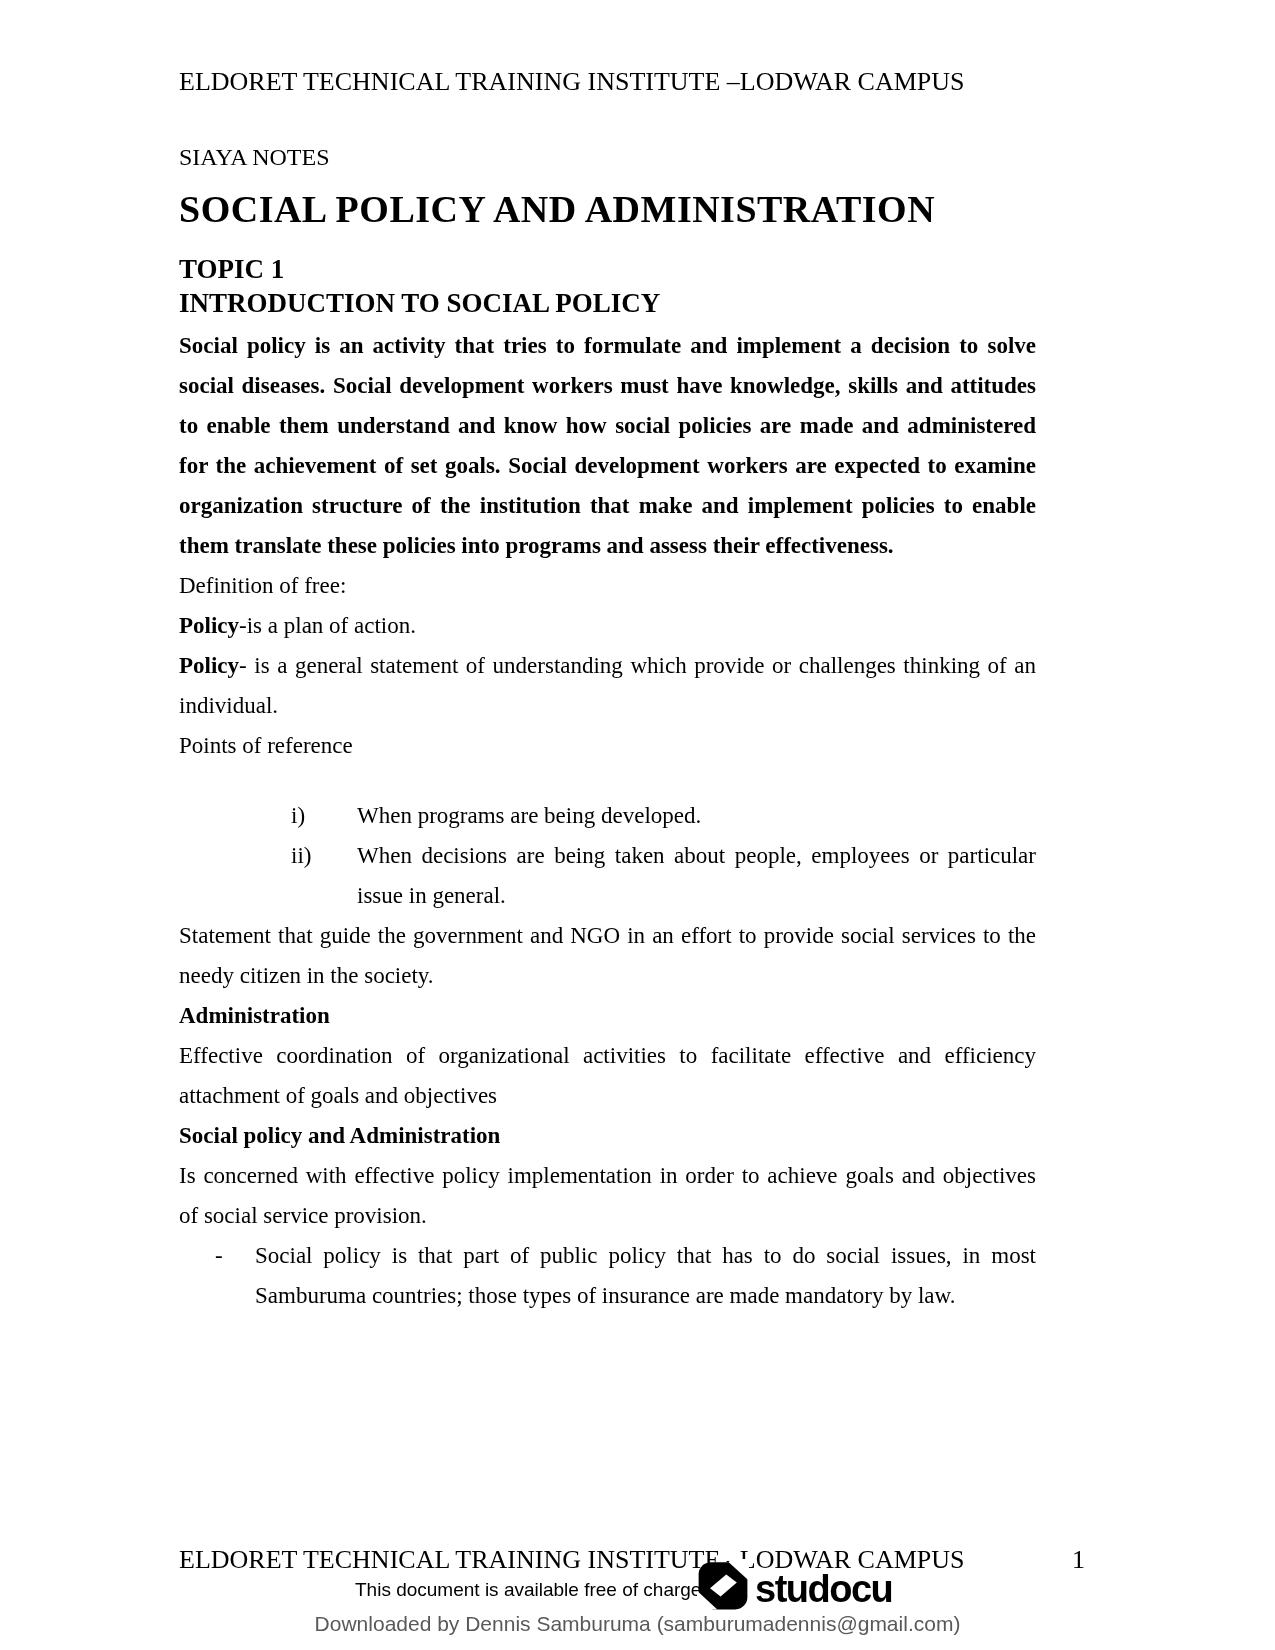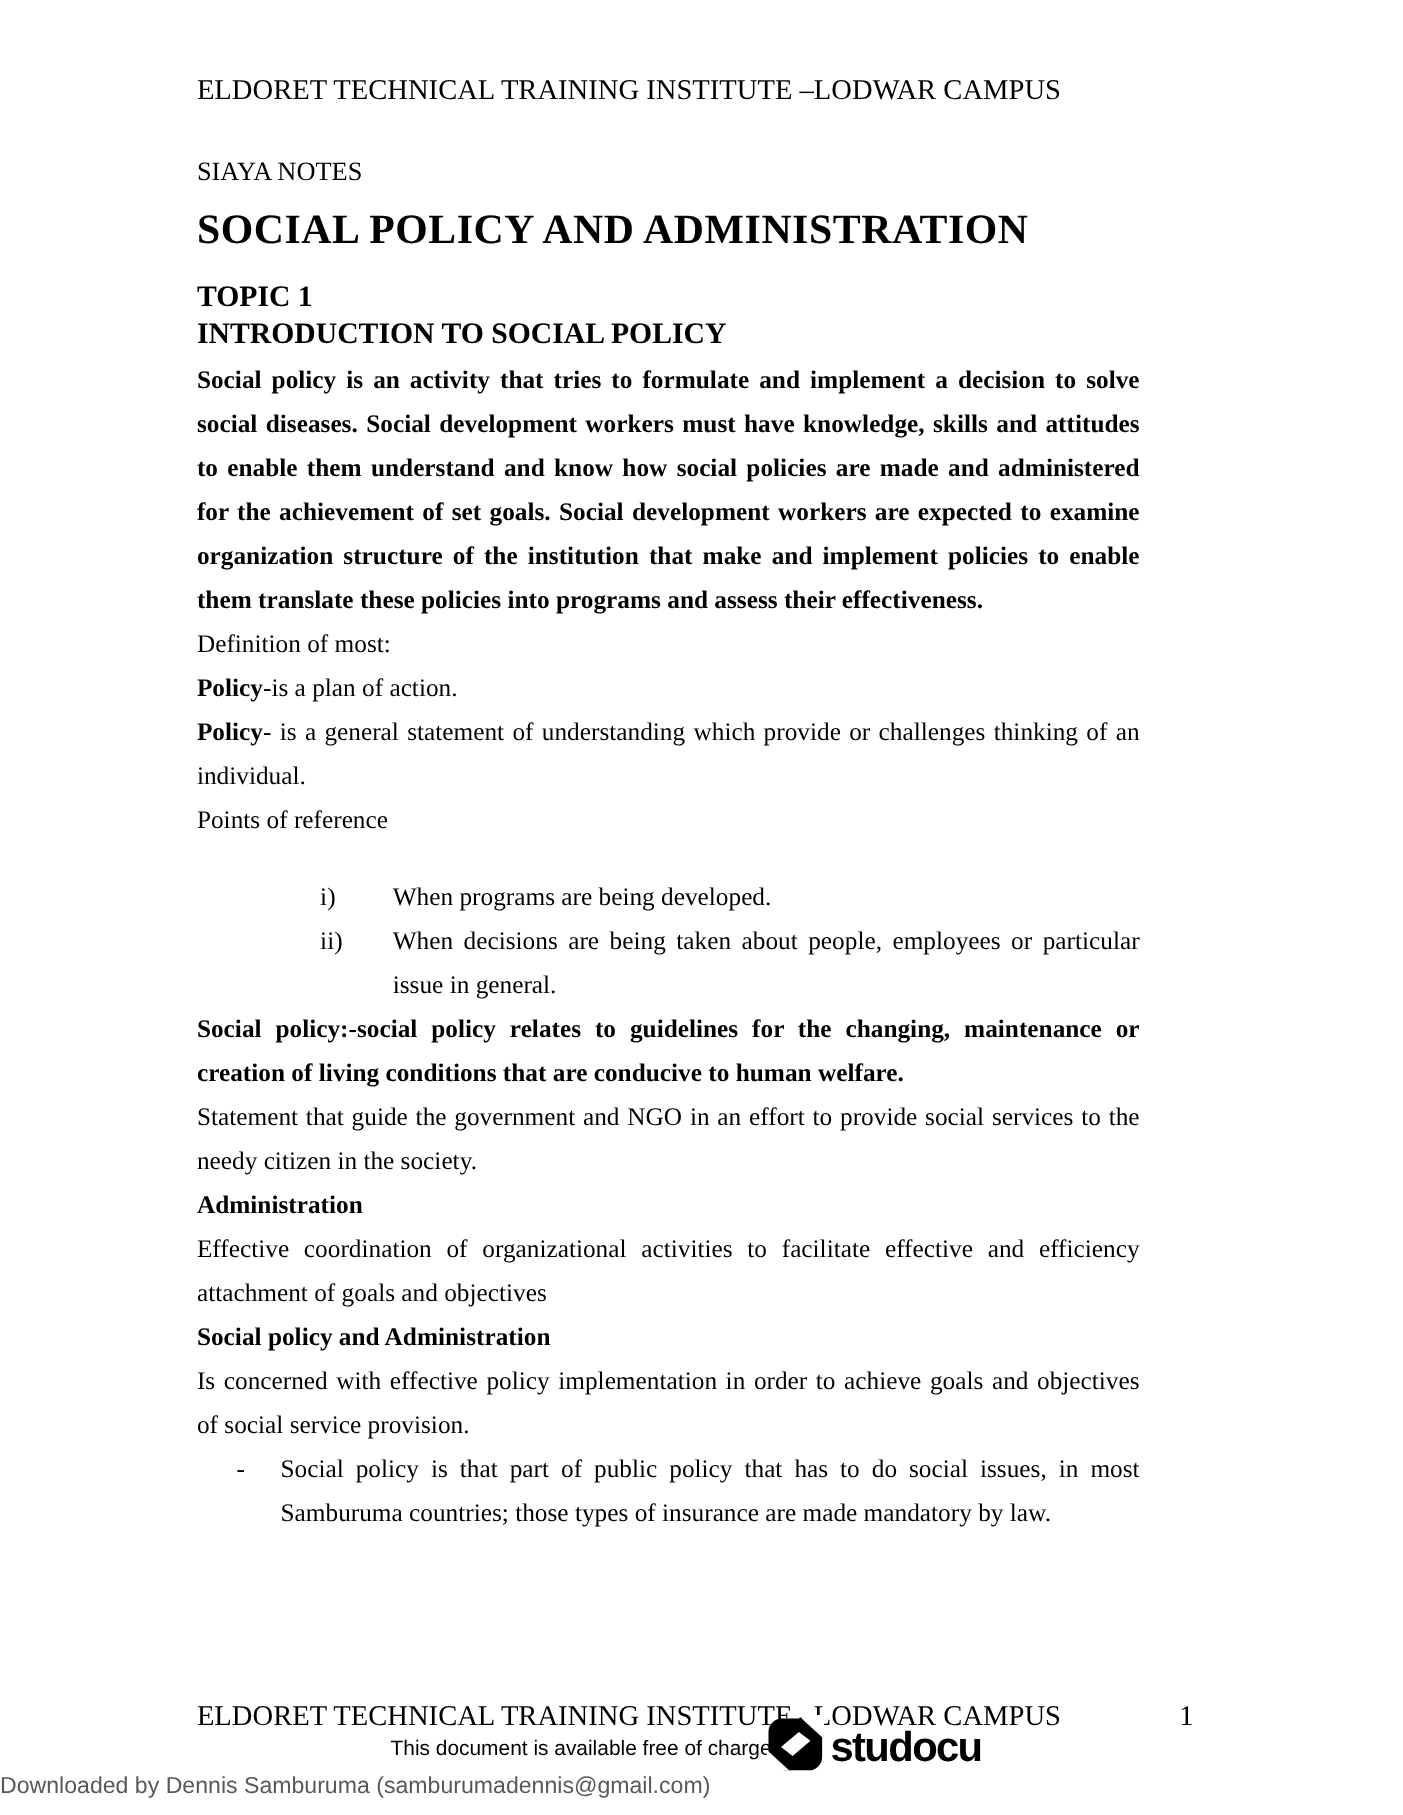--- a/index.html
+++ b/index.html
@@ -95,21 +95,21 @@
     line-height: 38px;
     letter-spacing: -1.5px;
     margin-left: 6px;
     margin-top: 8px;
   }
   .downloaded {
     position: absolute;
     left: 0;
     top: 1612px;
     width: 1275px;
-    text-align: left;
+    text-align: center;
     font-family: "Liberation Sans", "DejaVu Sans", sans-serif;
     font-size: 21px;
     line-height: 24px;
     color: #595959;
   }
 </style>
 </head>
 <body>
 
 <div class="page">
@@ -124,40 +124,39 @@
 
     <div class="topic-row">
       <span class="topic-label">TOPIC 1</span>
       <span class="topic-title">INTRODUCTION TO SOCIAL POLICY</span>
     </div>
 
     <div class="body-text">
 
       <p class="b">Social policy is an activity that tries to formulate and implement a decision to solve social diseases. Social development workers must have knowledge, skills and attitudes to enable them understand and know how social policies are made and administered for the achievement of set goals. Social development workers are expected to examine organization structure of the institution that make and implement policies to enable them translate these policies into programs and assess their effectiveness.</p>
 
-      <p>Definition of most:</p>
+      <p>Definition of free:</p>
 
       <p><span class="b">Policy</span><span>-is a plan of action.</span></p>
 
       <p><span class="b">Policy</span><span>- is a general statement of understanding which provide or challenges thinking of an individual.</span></p>
 
       <p>Points of reference</p>
 
       <div class="list">
         <div class="li">
           <span class="li-num">i)</span>
           <span class="li-text">When programs are being developed.</span>
         </div>
         <div class="li">
           <span class="li-num">ii)</span>
           <span class="li-text">When decisions are being taken about people, employees or particular issue in general.</span>
         </div>
       </div>
 
-      <p class="b">Social policy:-social policy relates to guidelines for the changing, maintenance or creation of living conditions that are conducive to human welfare.</p>
 
       <p>Statement that guide the government and NGO in an effort to provide social services to the needy citizen in the society.</p>
 
       <p class="b">Administration</p>
 
       <p>Effective coordination of organizational activities to facilitate effective and efficiency attachment of goals and objectives</p>
 
       <p class="b">Social policy and Administration</p>
 
       <p>Is concerned with effective policy implementation in order to achieve goals and objectives of social service provision.</p>

